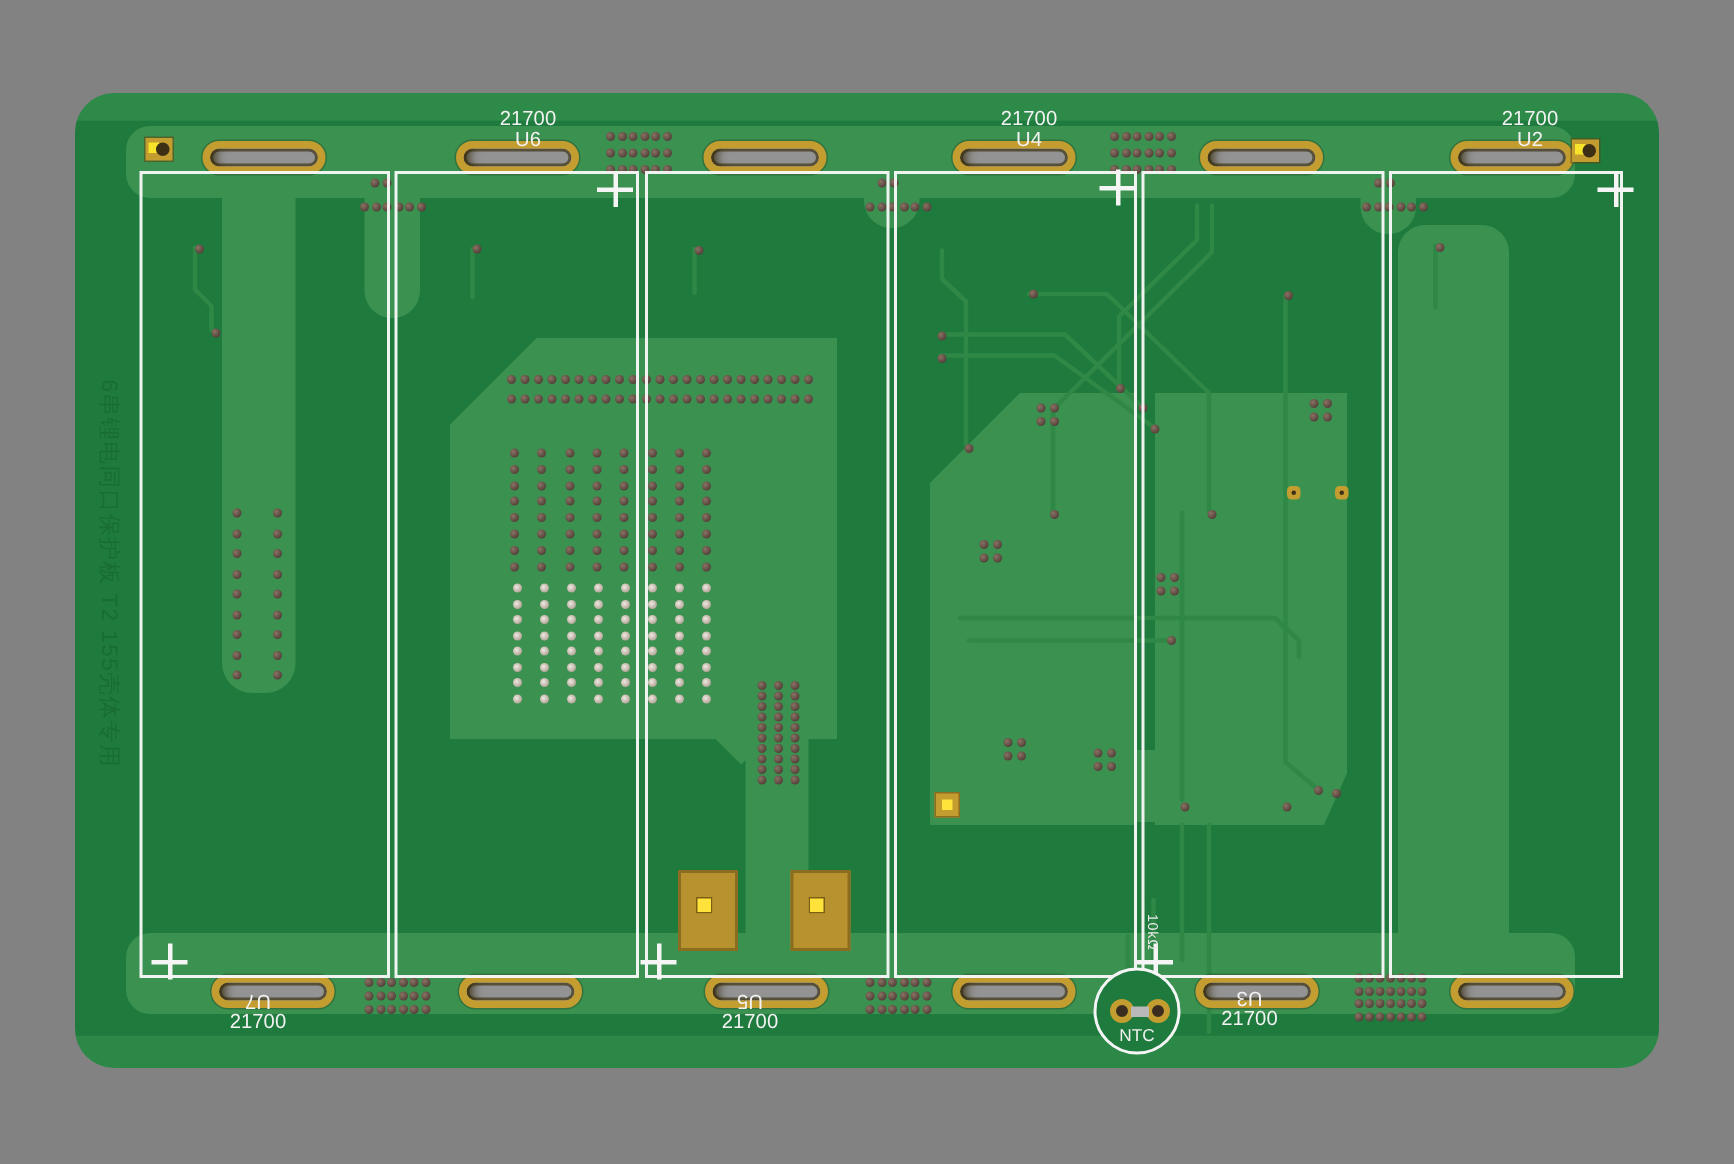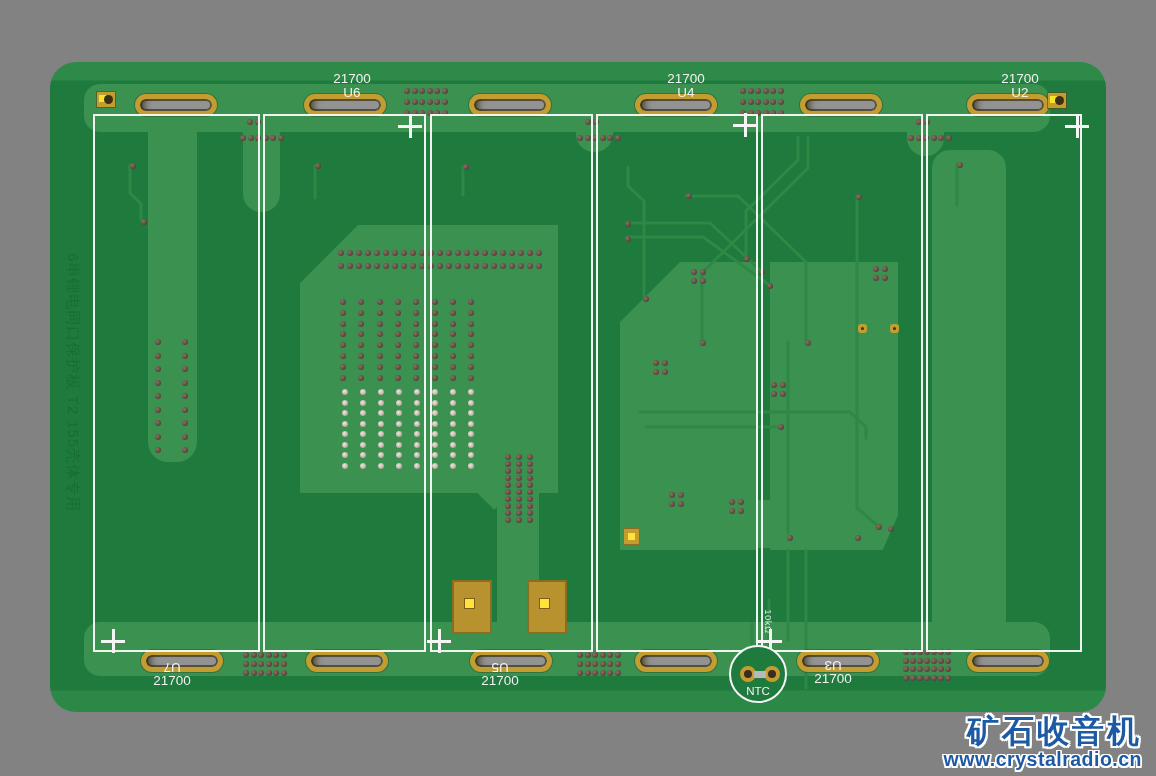--- a/index.html
+++ b/index.html
@@ -587,18 +587,14 @@
   <div class="ntc-circle">
     <span class="ntc-pad" style="left:9px;top:19px;"></span>
     <span class="ntc-pad" style="left:33px;top:19px;"></span>
     <span class="ntc-body"></span>
     <div class="ntc-label">NTC</div>
   </div>
   <div class="ntc-value">10kΩ</div>
 
   <div class="silk-note">6串锂电同口保护板 T2 155壳体专用</div>
 
-  <div class="watermark">
-    <div class="wm-title">矿石收音机</div>
-    <div class="wm-url">www.crystalradio.cn</div>
-  </div>
 
 </div>
 
 </body></html>

